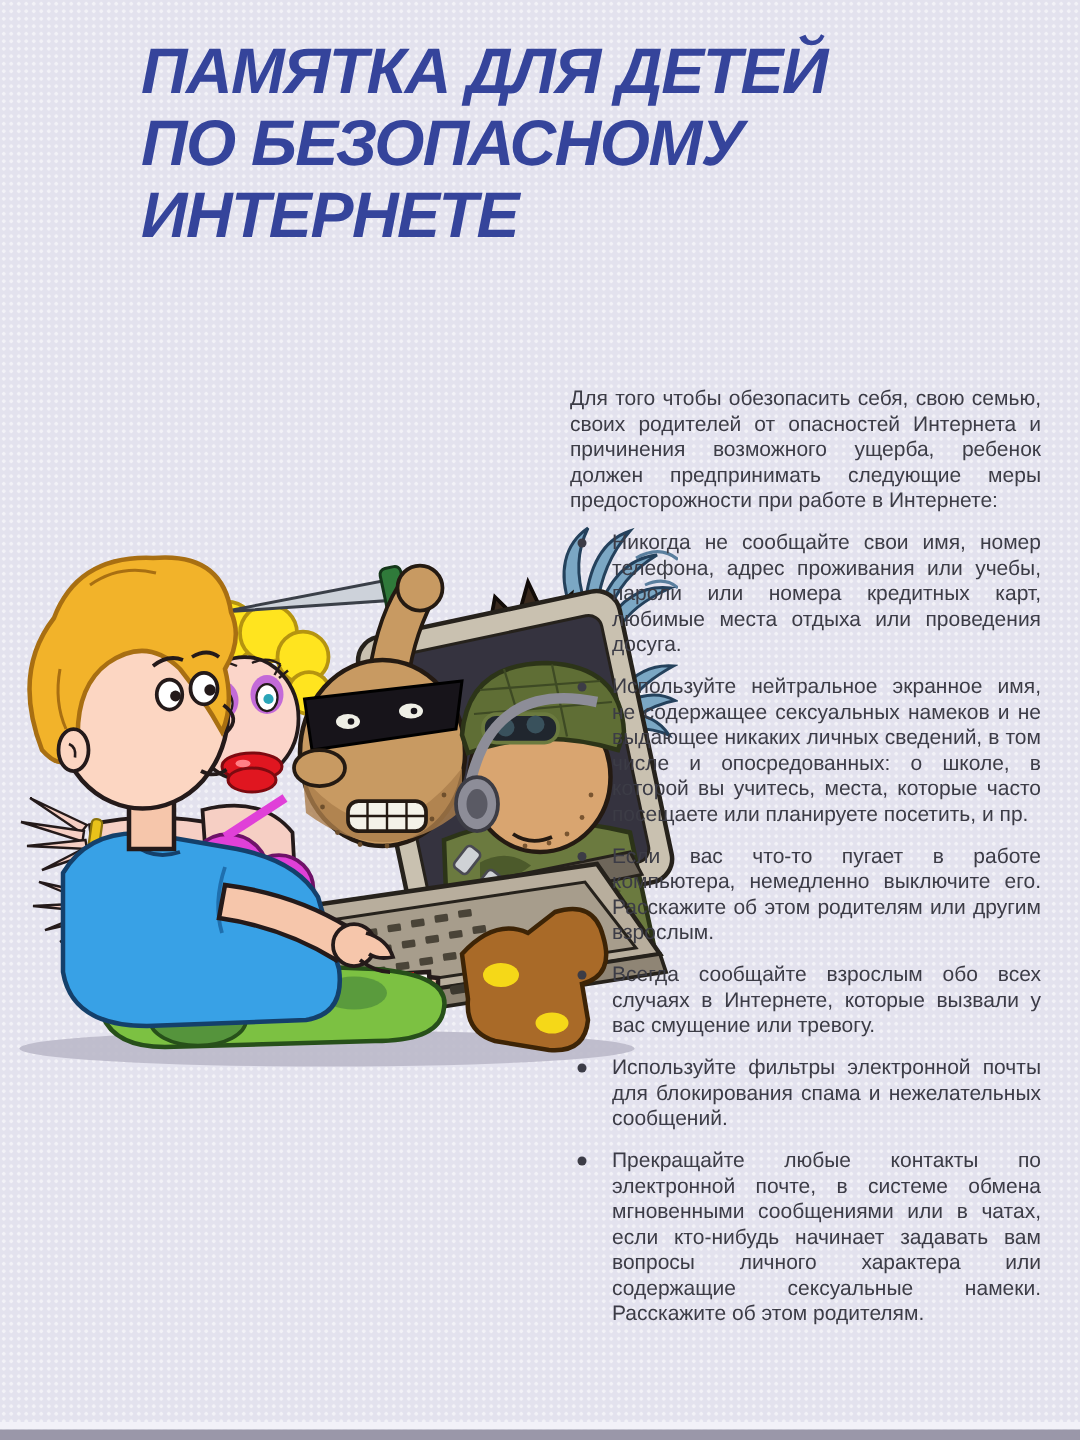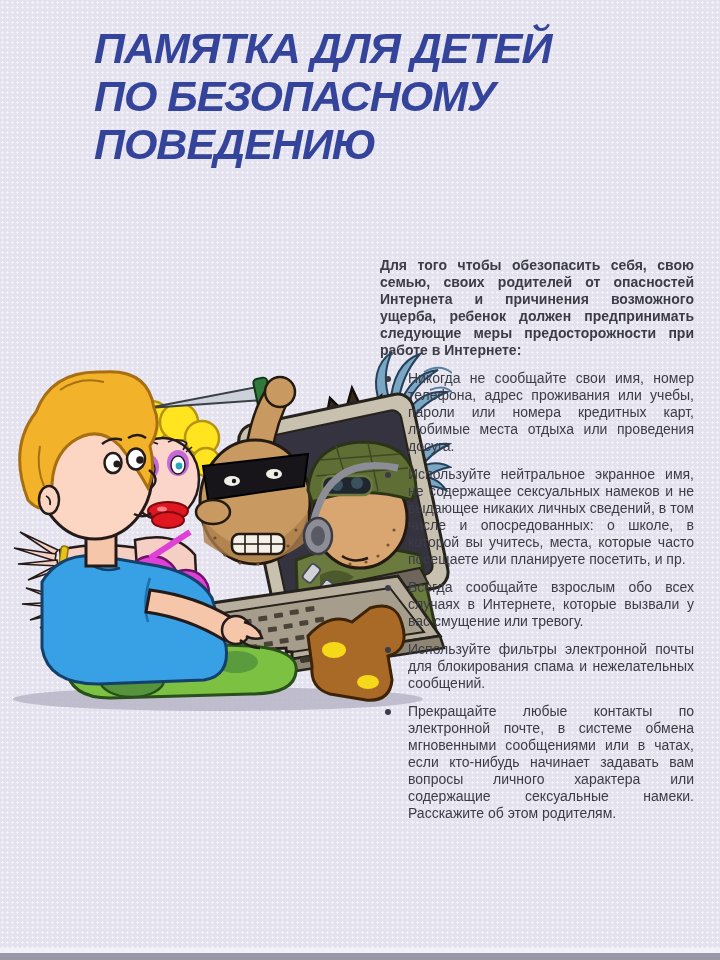--- a/index.html
+++ b/index.html
@@ -23,21 +23,21 @@
     font-style:italic;font-weight:700;
     color:var(--title);
     font-size:43px;line-height:48px;letter-spacing:-1px;margin-left:32px;
   }
   .text-col{
     position:absolute;left:380px;top:257px;width:314px;z-index:2;
     color:var(--body-text);
     font-size:14px;line-height:17px;
     text-align:justify;
   }
-  .intro{margin-bottom:11px;font-weight:bold;}
+  .intro{margin-bottom:11px;}
   ul.safety-list{list-style:none;padding-left:28px;}
   ul.safety-list li{position:relative;margin-bottom:11px;}
   ul.safety-list li::before{
     content:"";position:absolute;left:-23px;top:6px;
     width:6px;height:6px;border-radius:50%;
     background:var(--body-text);
   }
   .illustration{
     position:absolute;left:0;top:350px;width:452px;height:366px;z-index:1;
     pointer-events:none;
@@ -50,28 +50,29 @@
     position:absolute;left:0;right:0;bottom:0;height:7px;z-index:4;
     background:var(--footer-bar);
   }
 </style>
 </head>
 <body>
 
 <header class="title-block">
   <div>ПАМЯТКА ДЛЯ ДЕТЕЙ</div>
   <div>ПО БЕЗОПАСНОМУ</div>
-  <div>ПОВЕДЕНИЮ</div>
+  <div>ИНТЕРНЕТЕ</div>
 </header>
 
 <main class="text-col">
   <p class="intro">Для того чтобы обезопасить себя, свою семью, своих родителей от опасностей Интернета и причинения возможного ущерба, ребенок должен предпринимать следующие меры предосторожности при работе в Интернете:</p>
   <ul class="safety-list">
     <li>Никогда не сообщайте свои имя, номер телефона, адрес проживания или учебы, пароли или номера кредитных карт, любимые места отдыха или проведения досуга.</li>
     <li>Используйте нейтральное экранное имя, не содержащее сексуальных намеков и не выдающее никаких личных сведений, в том числе и опосредованных: о школе, в которой вы учитесь, места, которые часто посещаете или планируете посетить, и пр.</li>
+    <li>Если вас что-то пугает в работе компьютера, немедленно выключите его. Расскажите об этом родителям или другим взрослым.</li>
     <li>Всегда сообщайте взрослым обо всех случаях в Интернете, которые вызвали у вас смущение или тревогу.</li>
     <li>Используйте фильтры электронной почты для блокирования спама и нежелательных сообщений.</li>
     <li>Прекращайте любые контакты по электронной почте, в системе обмена мгновенными сообщениями или в чатах, если кто-нибудь начинает задавать вам вопросы личного характера или содержащие сексуальные намеки. Расскажите об этом родителям.</li>
   </ul>
 </main>
 
 <svg class="illustration" viewBox="0 0 452 366" xmlns="http://www.w3.org/2000/svg">
 
   <ellipse cx="218" cy="349" rx="205" ry="12" fill="#b9b6c7" opacity="0.85"></ellipse>
 

